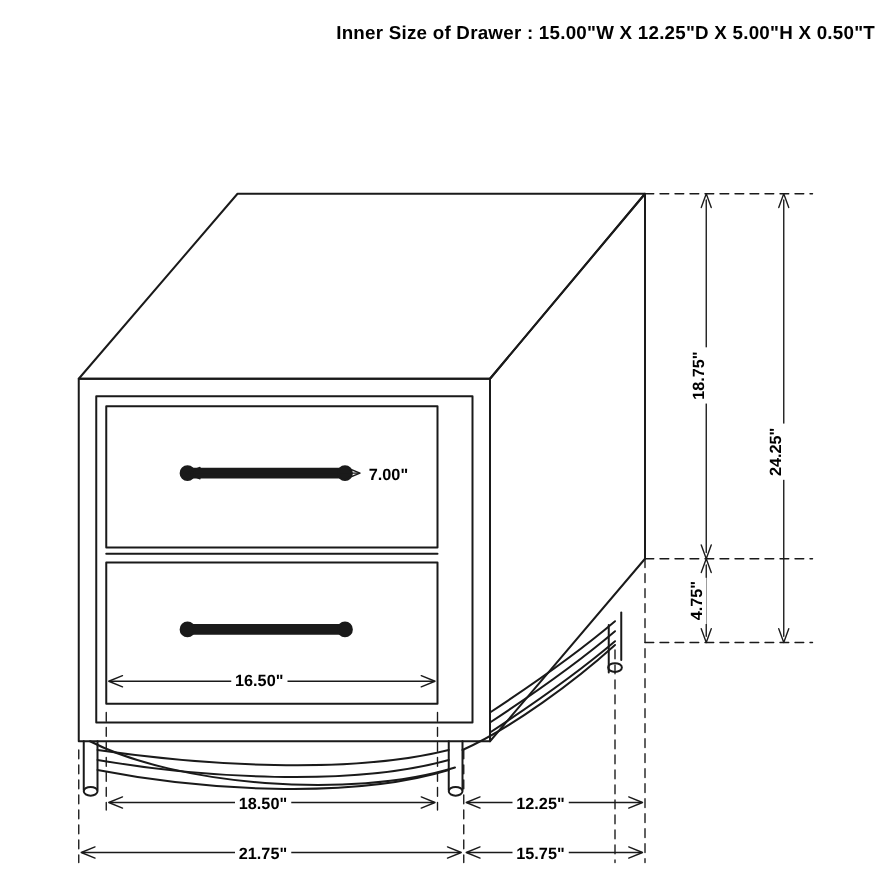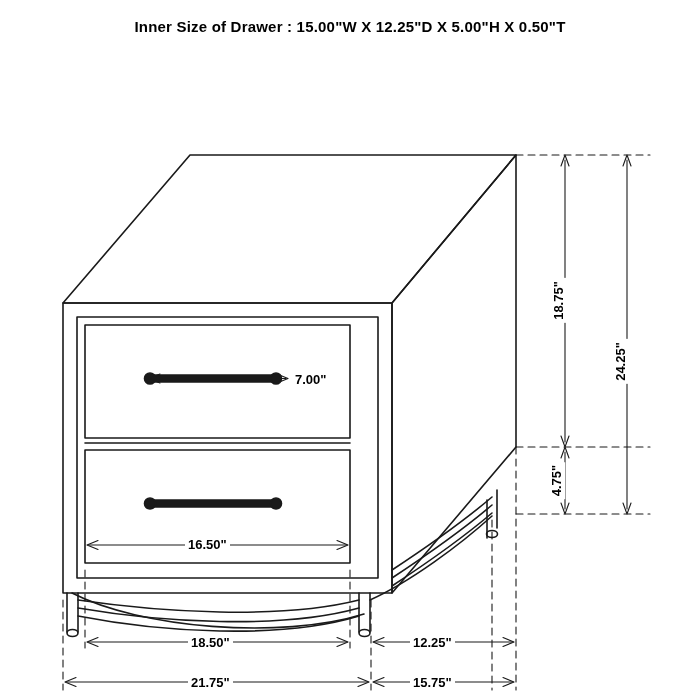--- a/index.html
+++ b/index.html
@@ -18,21 +18,21 @@
   #stage {
     position: relative;
     width: 700px;
     height: 700px;
   }
   .title {
     position: absolute;
     top: 18px;
     left: 0;
     width: 700px;
-    text-align: center;
+    text-align: right;
     font-size: 15px;
     font-weight: bold;
     letter-spacing: 0.2px;
   }
   svg.diagram {
     position: absolute;
     top: 0;
     left: 0;
     width: 700px;
     height: 700px;

